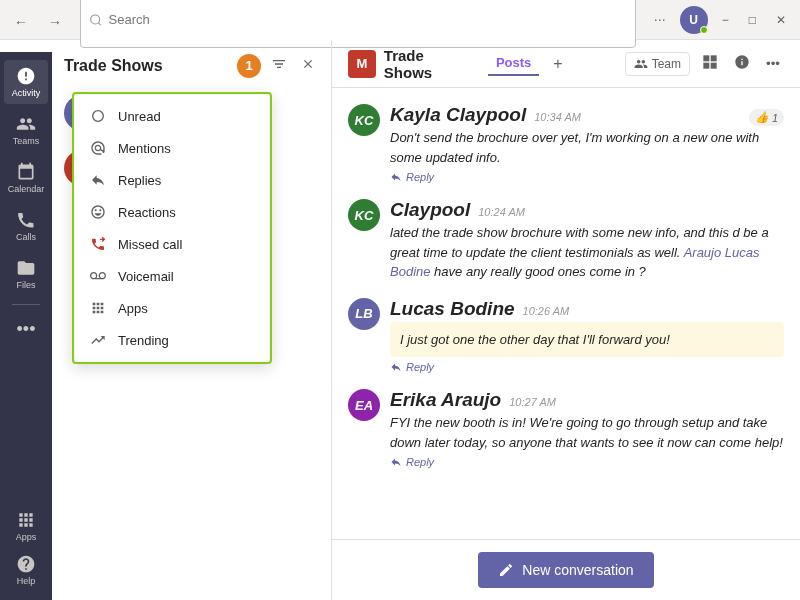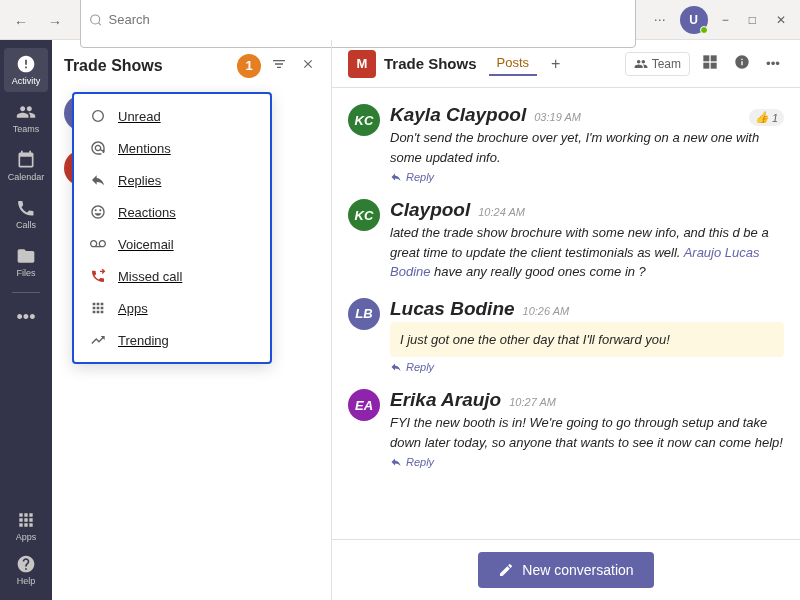--- a/index.html
+++ b/index.html
@@ -15,21 +15,21 @@
     .search-bar input { border: none; outline: none; width: 100%; font-size: 13px; color: #333; }
     .title-bar-right { display: flex; align-items: center; gap: 8px; }
     .win-btn { background: none; border: none; cursor: pointer; color: #616161; font-size: 12px; padding: 2px 6px; }
     .avatar-circle { width: 28px; height: 28px; border-radius: 50%; background: #6264a7; display: flex; align-items: center; justify-content: center; color: #fff; font-size: 12px; font-weight: 600; position: relative; }
     .status-dot { width: 8px; height: 8px; border-radius: 50%; background: #6bb700; position: absolute; bottom: 0; right: 0; border: 1px solid #fff; }
 
     
     .main { display: flex; flex: 1; overflow: hidden; }
 
     
-    .sidebar-icons { width: 52px; background: #33344a; display: flex; flex-direction: column; align-items: center; padding-top: 8px; gap: 4px; flex-shrink: 0; }
+    .sidebar-icons { width: 52px; background: #33344a; display: flex; flex-direction: column; align-items: center; padding-top: 8px; gap: 4px; flex-shrink: 0; margin-top: 12px; }
     .sidebar-icon-item { display: flex; flex-direction: column; align-items: center; gap: 2px; padding: 6px 4px; border-radius: 4px; cursor: pointer; color: #c8c6c4; width: 44px; }
     .sidebar-icon-item.active { color: #fff; background: rgba(255,255,255,0.1); }
     .sidebar-icon-item svg { width: 20px; height: 20px; }
     .sidebar-icon-label { font-size: 9px; text-align: center; }
     .sidebar-divider { width: 28px; height: 1px; background: rgba(255,255,255,0.2); margin: 4px 0; }
     .sidebar-bottom { margin-top: auto; padding-bottom: 8px; }
 
     
     .activity-panel { width: 280px; border-right: 1px solid #e0e0e0; display: flex; flex-direction: column; flex-shrink: 0; position: relative; }
     .activity-header { display: flex; align-items: center; justify-content: space-between; padding: 12px 12px 8px; }
@@ -65,21 +65,21 @@
     }
     .filter-item svg { width: 16px; height: 16px; color: #616161; flex-shrink: 0; }
 
     
     .channel-area { flex: 1; display: flex; flex-direction: column; overflow: hidden; }
     .channel-header { display: flex; align-items: center; padding: 8px 16px; border-bottom: 1px solid #e0e0e0; gap: 8px; height: 48px; flex-shrink: 0; }
     .channel-avatar { width: 28px; height: 28px; border-radius: 4px; background: #c0392b; color: #fff; display: flex; align-items: center; justify-content: center; font-size: 13px; font-weight: 700; }
     .channel-name { font-size: 15px; font-weight: 600; color: #252525; }
     .channel-tabs { display: flex; align-items: center; gap: 4px; margin-left: 4px; }
     .channel-tab { font-size: 13px; color: #616161; padding: 4px 8px; cursor: pointer; border-bottom: 2px solid transparent; }
-    .channel-tab.active { color: #a16207; border-bottom-color: #6264a7; font-weight: 400; }
+    .channel-tab.active { color: #8b5cf6; border-bottom-color: #6264a7; font-weight: 700; }
     .channel-header-right { margin-left: auto; display: flex; align-items: center; gap: 8px; }
     .team-btn { display: flex; align-items: center; gap: 4px; font-size: 12px; color: #616161; border: 1px solid #e0e0e0; border-radius: 4px; padding: 4px 8px; cursor: pointer; margin-left: 48px; }
     .add-tab-btn { background: none; border: none; cursor: pointer; color: #616161; font-size: 16px; padding: 2px 6px; }
 
     
     .messages-area { flex: 1; overflow-y: auto; padding: 16px; display: flex; flex-direction: column; gap: 16px; font-style: italic; }
     .message { display: flex; gap: 10px; align-items: flex-start; }
     .msg-avatar { width: 32px; height: 32px; border-radius: 50%; flex-shrink: 0; display: flex; align-items: center; justify-content: center; font-size: 13px; font-weight: 600; color: #fff; }
     .msg-content { flex: 1; }
     .msg-header { display: flex; align-items: baseline; gap: 8px; margin-bottom: 2px; }
@@ -214,21 +214,21 @@
           <svg width="12" height="12" viewBox="0 0 24 24" fill="#616161">
               <path d="M12 2C6.48 2 2 6.48 2 12s4.48 10 10 10h5v-2h-5c-4.34 0-8-3.66-8-8s3.66-8 8-8 8 3.66 8 8v1.43c0 .79-.71 1.57-1.5 1.57s-1.5-.78-1.5-1.57V12c0-2.76-2.24-5-5-5s-5 2.24-5 5 2.24 5 5 5c1.38 0 2.64-.56 3.54-1.47.65.89 1.77 1.47 2.96 1.47C19.43 22 22 19.43 22 16.43V12c0-5.52-4.48-10-10-10zm0 13c-1.66 0-3-1.34-3-3s1.34-3 3-3 3 1.34 3 3-1.34 3-3 3z"></path>
             </svg>
           <span>Paul mentioned you</span>
         </div>
         <div class="activity-channel">Marketing &gt; Trade Shows</div>
         <div class="activity-text">We nearly ran out of broch...</div>
       </div>
     </div>
 
-    <div class="filter-dropdown" style="border: 2px solid #1d4ed8; text-decoration: underline;">
+    <div class="filter-dropdown" style="border: 2px solid #84cc16;">
       <div class="filter-item">
         <svg width="16" height="16" viewBox="0 0 24 24" fill="#616161">
             <circle cx="12" cy="12" r="8" stroke="#616161" stroke-width="2" fill="none"></circle>
           </svg>
         <span>Unread</span>
       </div>
       <div class="filter-item">
         <svg width="16" height="16" viewBox="0 0 24 24" fill="#616161">
             <path d="M12 2C6.48 2 2 6.48 2 12s4.48 10 10 10h5v-2h-5c-4.34 0-8-3.66-8-8s3.66-8 8-8 8 3.66 8 8v1.43c0 .79-.71 1.57-1.5 1.57s-1.5-.78-1.5-1.57V12c0-2.76-2.24-5-5-5s-5 2.24-5 5 2.24 5 5 5c1.38 0 2.64-.56 3.54-1.47.65.89 1.77 1.47 2.96 1.47C19.43 22 22 19.43 22 16.43V12c0-5.52-4.48-10-10-10zm0 13c-1.66 0-3-1.34-3-3s1.34-3 3-3 3 1.34 3 3-1.34 3-3 3z"></path>
           </svg>
@@ -238,33 +238,33 @@
         <svg width="16" height="16" viewBox="0 0 24 24" fill="#616161">
             <path d="M10 9V5l-7 7 7 7v-4.1c5 0 8.5 1.6 11 5.1-1-5-4-10-11-11z"></path>
           </svg>
         <span>Replies</span>
       </div>
       <div class="filter-item">
         <svg width="16" height="16" viewBox="0 0 24 24" fill="#616161">
             <path d="M11.99 2C6.47 2 2 6.48 2 12s4.47 10 9.99 10C17.52 22 22 17.52 22 12S17.52 2 11.99 2zM12 20c-4.42 0-8-3.58-8-8s3.58-8 8-8 8 3.58 8 8-3.58 8-8 8zm3.5-9c.83 0 1.5-.67 1.5-1.5S16.33 8 15.5 8 14 8.67 14 9.5s.67 1.5 1.5 1.5zm-7 0c.83 0 1.5-.67 1.5-1.5S9.33 8 8.5 8 7 8.67 7 9.5 7.67 11 8.5 11zm3.5 6.5c2.33 0 4.31-1.46 5.11-3.5H6.89c.8 2.04 2.78 3.5 5.11 3.5z"></path>
           </svg>
         <span>Reactions</span>
-      </div>
-      <div class="filter-item">
-        <svg width="16" height="16" viewBox="0 0 24 24" fill="#616161">
-            <path d="M18.5 6C15.46 6 13 8.46 13 11.5c0 1.33.47 2.55 1.26 3.5H9.74c.79-.95 1.26-2.17 1.26-3.5C11 8.46 8.54 6 5.5 6S0 8.46 0 11.5 2.46 17 5.5 17h13c3.04 0 5.5-2.46 5.5-5.5S21.54 6 18.5 6zm-13 9C3.57 15 2 13.43 2 11.5S3.57 8 5.5 8 9 9.57 9 11.5 7.43 15 5.5 15zm13 0c-1.93 0-3.5-1.57-3.5-3.5S16.57 8 18.5 8 22 9.57 22 11.5 20.43 15 18.5 15z"></path>
-          </svg>
-        <span>Voicemail</span>
       </div>
       <div class="filter-item">
         <svg width="16" height="16" viewBox="0 0 24 24" fill="#c0392b">
             <path d="M6.62 10.79c1.44 2.83 3.76 5.14 6.59 6.59l2.2-2.2c.28-.28.67-.36 1.02-.25 1.12.37 2.32.57 3.57.57a1 1 0 011 1V20a1 1 0 01-1 1C10.16 21 3 13.84 3 5a1 1 0 011-1h3.5a1 1 0 011 1c0 1.25.2 2.45.57 3.57a1 1 0 01-.26 1.02l-2.19 2.2z"></path>
             <path d="M23 5l-4-4-1.41 1.41L19.17 4H15v2h4.17l-1.59 1.59L19 9z" fill="#c0392b"></path>
           </svg>
         <span>Missed call</span>
+      </div>
+      <div class="filter-item">
+        <svg width="16" height="16" viewBox="0 0 24 24" fill="#616161">
+            <path d="M18.5 6C15.46 6 13 8.46 13 11.5c0 1.33.47 2.55 1.26 3.5H9.74c.79-.95 1.26-2.17 1.26-3.5C11 8.46 8.54 6 5.5 6S0 8.46 0 11.5 2.46 17 5.5 17h13c3.04 0 5.5-2.46 5.5-5.5S21.54 6 18.5 6zm-13 9C3.57 15 2 13.43 2 11.5S3.57 8 5.5 8 9 9.57 9 11.5 7.43 15 5.5 15zm13 0c-1.93 0-3.5-1.57-3.5-3.5S16.57 8 18.5 8 22 9.57 22 11.5 20.43 15 18.5 15z"></path>
+          </svg>
+        <span>Voicemail</span>
       </div>
       <div class="filter-item">
         <svg width="16" height="16" viewBox="0 0 24 24" fill="#616161">
             <path d="M4 8h4V4H4v4zm6 12h4v-4h-4v4zm-6 0h4v-4H4v4zm0-6h4v-4H4v4zm6 0h4v-4h-4v4zm6-10v4h4V4h-4zm-6 4h4V4h-4v4zm6 6h4v-4h-4v4zm0 6h4v-4h-4v4z"></path>
           </svg>
         <span>Apps</span>
       </div>
       <div class="filter-item">
         <svg width="16" height="16" viewBox="0 0 24 24" fill="#616161">
             <path d="M16 6l2.29 2.29-4.88 4.88-4-4L2 16.59 3.41 18l6-6 4 4 6.3-6.29L22 12V6z"></path>
@@ -306,21 +306,21 @@
       </div>
     </div>
 
     <div class="messages-area">
 
       <div class="message">
         <div class="msg-avatar" style="background:#2e7d32;">KC</div>
         <div class="msg-content">
           <div class="msg-header">
             <span class="msg-name">Kayla Claypool</span>
-            <span class="msg-time">03:19 AM</span>
+            <span class="msg-time">10:34 AM</span>
             <div class="like-badge">
               <span>👍</span>
               <span>1</span>
             </div>
           </div>
           <div class="msg-text">Don't send the brochure over yet, I'm working on a new one with some updated info.</div>
           <div class="msg-reply">
             <svg width="12" height="12" viewBox="0 0 24 24" fill="#6264a7">
                 <path d="M10 9V5l-7 7 7 7v-4.1c5 0 8.5 1.6 11 5.1-1-5-4-10-11-11z"></path>
               </svg>

